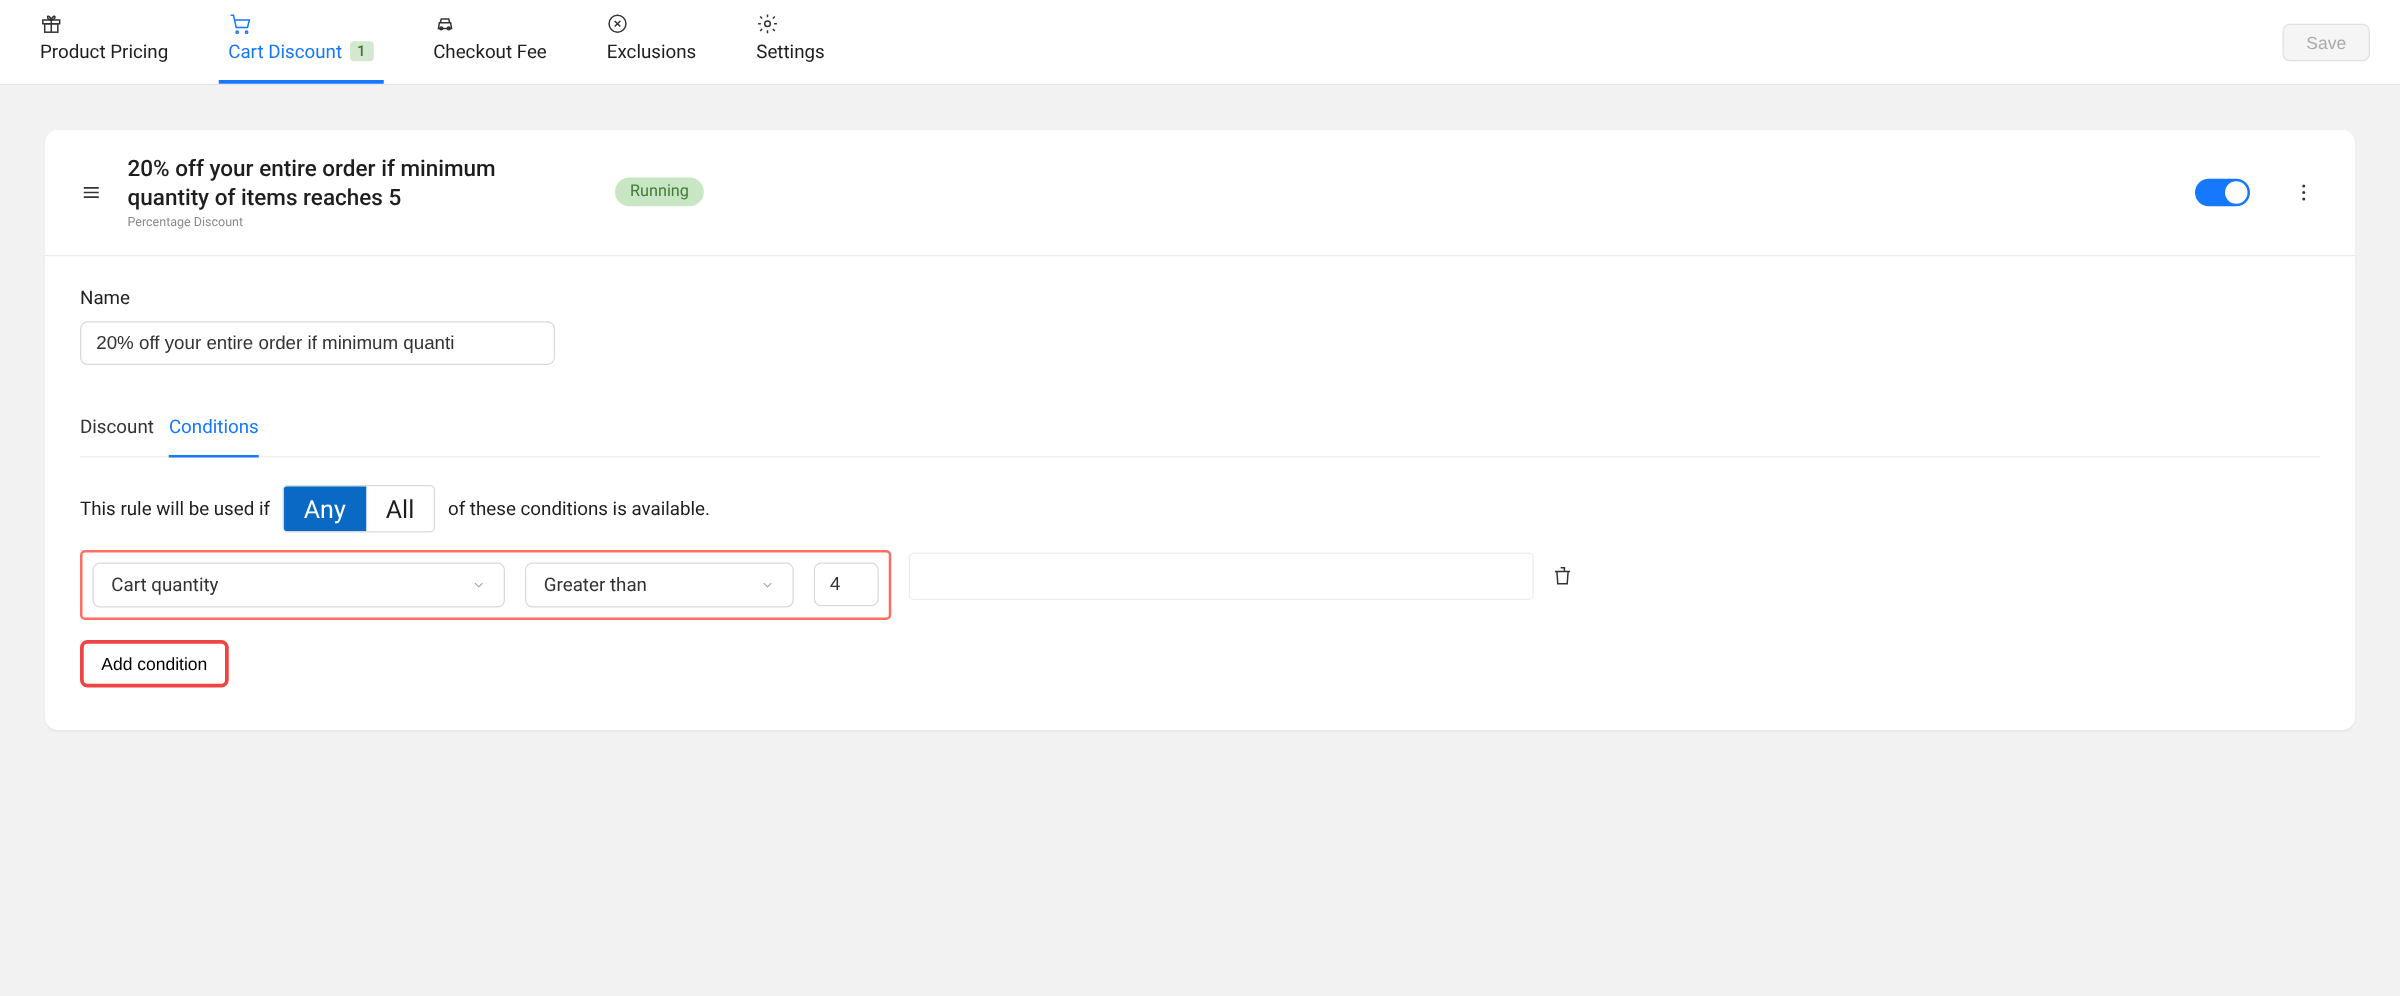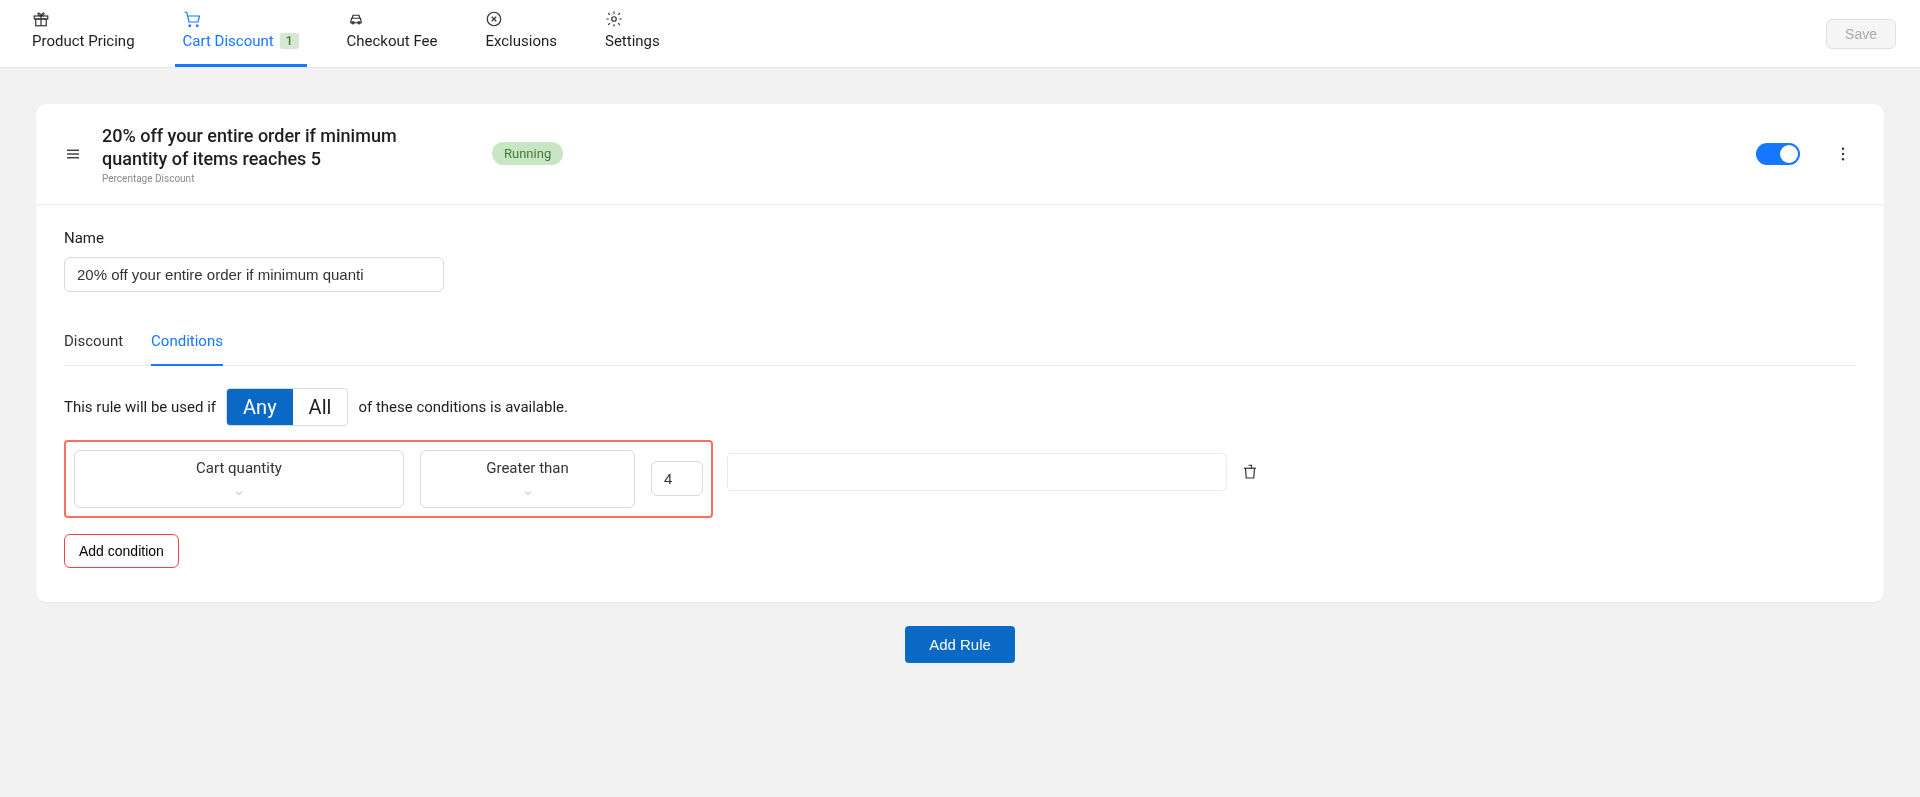--- a/index.html
+++ b/index.html
@@ -161,21 +161,21 @@
       width: 380px;
       color: #333;
       white-space: nowrap;
       overflow: hidden;
       text-overflow: clip;
     }
     
     
     .inner-tabs {
       display: flex;
-      gap: 28px;
+      gap: 12px;
       border-bottom: 1px solid #ececec;
       margin-top: 30px;
     }
     .inner-tab {
       padding: 10px 0 14px;
       cursor: pointer;
       color: #333;
       font-size: 15px;
     }
     .inner-tab.active {
@@ -222,21 +222,20 @@
       border-radius: 6px;
       padding: 8px 14px;
       display: flex;
       align-items: center;
       justify-content: space-between;
       gap: 10px;
       cursor: pointer;
       font-size: 15px;
       color: #333;
       background: #fff;
-      flex-direction: column;
     }
     .select-box.sel-type { width: 330px; }
     .select-box.sel-op { width: 215px; }
     .caret {
       color: #aaa;
     }
     .num-input {
       border: 1px solid #d9d9d9;
       border-radius: 6px;
       padding: 8px 12px;
@@ -255,21 +254,21 @@
       border-radius: 4px;
       height: 38px;
       width: 500px;
       background: #fff;
     }
     .trash {
       color: #555;
       cursor: pointer;
     }
     .add-condition-btn {
-      border: 1px solid #ef4444;
+      border: 3px solid #ef4444;
       border-radius: 6px;
       background: #fff;
       padding: 8px 14px;
       font-size: 14px;
       cursor: pointer;
       margin-top: 16px;
     }
     
     .footer-actions {
       display: flex;
@@ -430,16 +429,13 @@
               <path d="M10 3h4v4"></path>
               <path d="M6 7l1 13h10l1-13"></path>
             </svg>
         </span>
       </div>
       
       <button class="add-condition-btn">Add condition</button>
     </div>
   </div>
 
-  <div class="footer-actions">
-    <button class="add-rule-btn">Add Rule</button>
-  </div>
 </div>
 
 </body></html>

